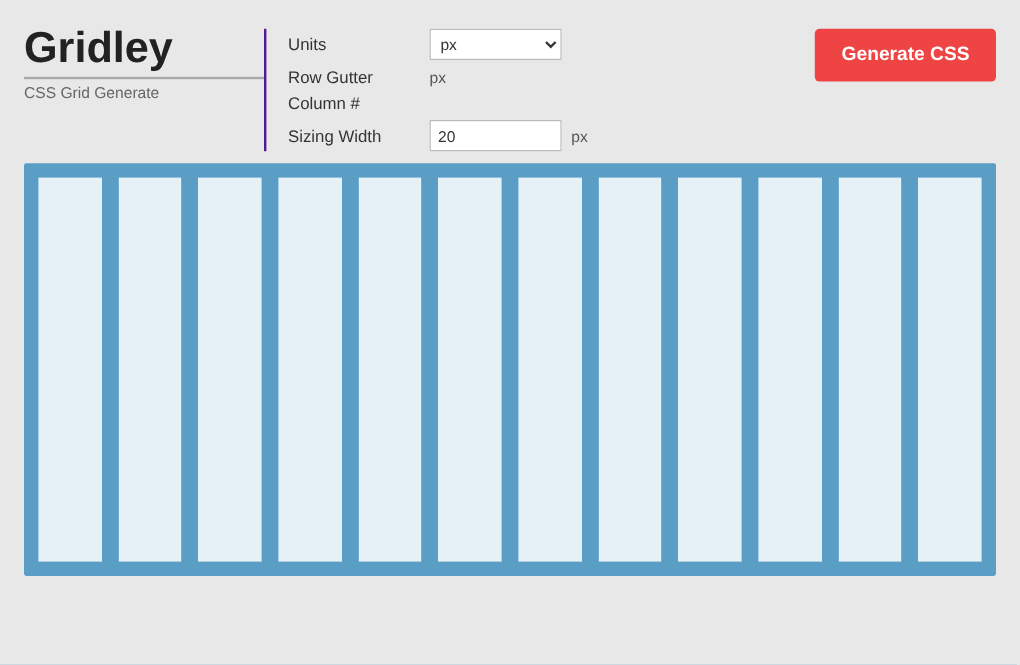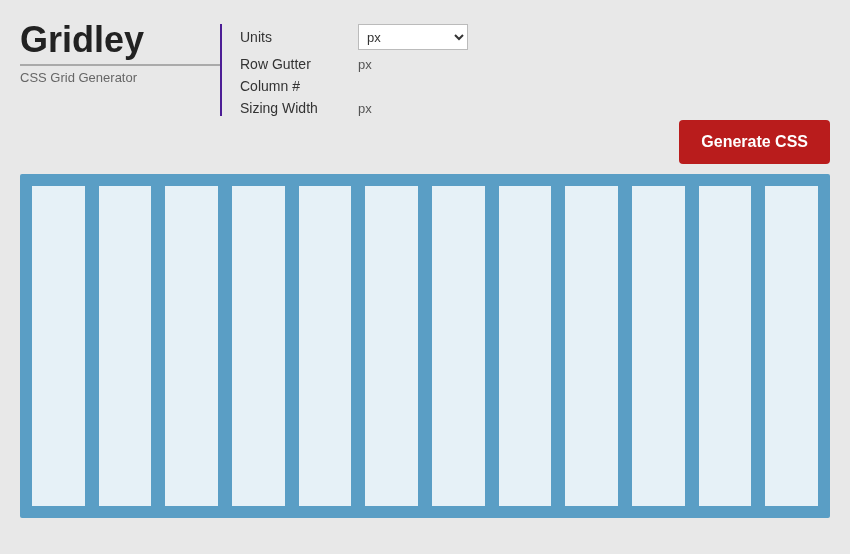--- a/index.html
+++ b/index.html
@@ -77,40 +77,39 @@
       color: #333;
       cursor: pointer;
     }
 
     .control-unit {
       font-size: 13px;
       color: #555;
     }
 
     .generate-btn {
-      background-color: #b91c1c;
+      background-color: #ef4444;
       color: #fff;
       border: none;
       border-radius: 4px;
       padding: 10px 22px;
       font-size: 16px;
       font-weight: bold;
       cursor: pointer;
       margin-left: auto;
       margin-top: 4px;
       height: 44px;
       white-space: nowrap;
     }
 
     .header-top {
       display: flex;
       align-items: flex-start;
       width: 100%;
       justify-content: space-between;
-      flex-direction: column;
     }
 
     .header-left {
       display: flex;
       align-items: flex-start;
       gap: 0;
     }
 
     .grid-preview {
       width: 100%;
@@ -139,41 +138,42 @@
     }
   </style>
 </head>
 <body>
 
 <div class="header-top">
   <div class="header-left">
     <div class="brand">
       <div class="brand-title">Gridley</div>
       <hr class="brand-divider">
-      <div class="brand-subtitle">CSS Grid Generator</div>
+      <div class="brand-subtitle">CSS Grid Generate</div>
     </div>
 
     <div class="controls">
       <div class="control-row">
         <span class="control-label">Units</span>
         <select class="control-select">
           <option value="px">px</option>
           <option value="em">em</option>
           <option value="%">%</option>
         </select>
       </div>
       <div class="control-row">
         <span class="control-label">Row Gutter</span>
         <span class="control-unit">px</span>
       </div>
       <div class="control-row">
         <span class="control-label">Column #</span>
       </div>
       <div class="control-row">
         <span class="control-label">Sizing Width</span>
+        <input class="control-input" type="text" value="20" style="">
         <span class="control-unit">px</span>
       </div>
     </div>
   </div>
 
   <button class="generate-btn">Generate CSS</button>
 </div>
 
 <div class="grid-preview">
   <div class="grid-columns" id="grid-columns">

